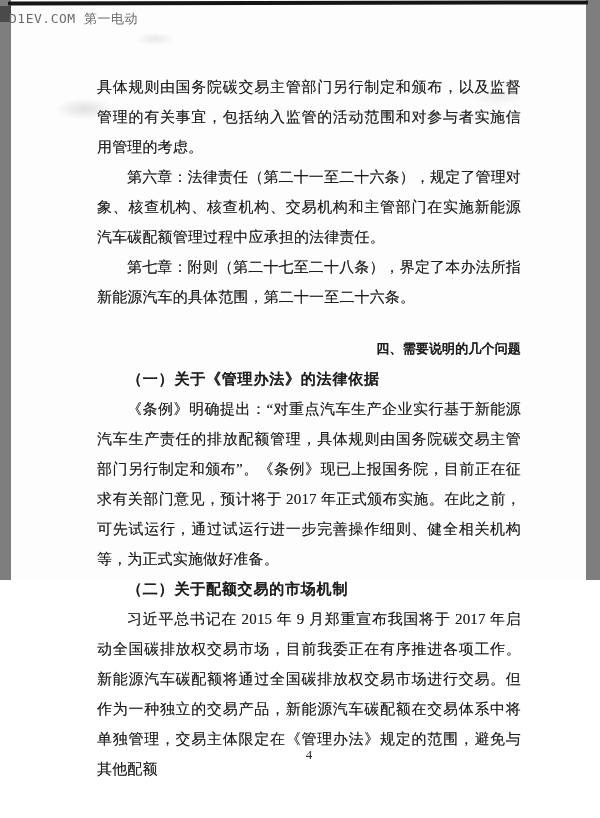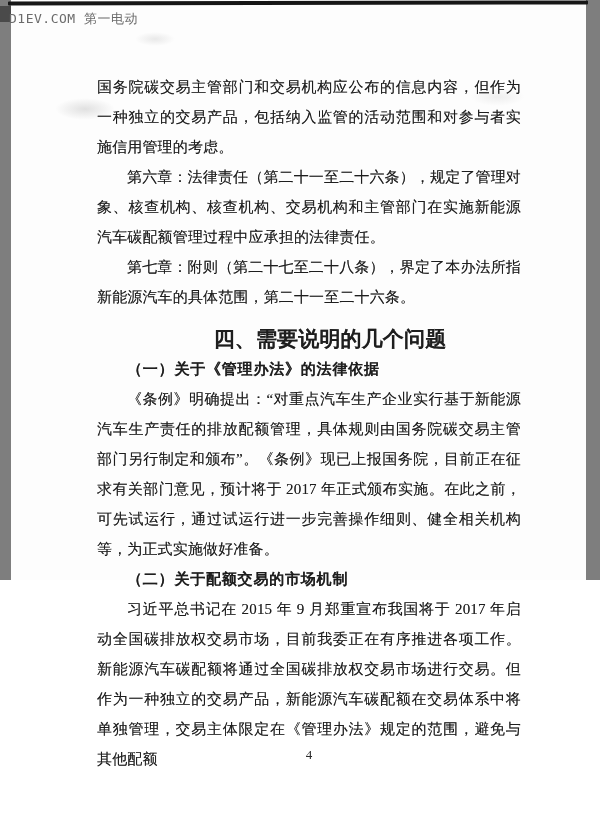--- a/index.html
+++ b/index.html
@@ -86,26 +86,26 @@
   }
   .textblock p, .textblock h2, .textblock h3 {
     margin: 0;
     padding: 0;
     font-size: 15px;
     line-height: 30px;
   }
   p.body { text-indent: 2em; }
   p.body.noindent { text-indent: 0; }
   h2.heading {
-    margin-top: 12px;
+    margin-top: 22px;
     font-family: "Liberation Sans", sans-serif;
     font-weight: 700;
-    font-size: 21px;
+    font-size: 13px;
     text-indent: 2em;
-    text-align: center;
+    text-align: right;
   }
   h3.subheading {
     font-weight: 700;
     text-indent: 2em;
     text-align: left;
     letter-spacing: 0.8px;
   }
   .pagenum {
     position: absolute;
     left: 97px;
@@ -125,21 +125,21 @@
   <div class="edge edge-right"></div>
   <div class="topline"></div>
 
   <div class="smudge s1"></div>
   <div class="smudge s2"></div>
   <div class="smudge s3"></div>
 
   <div class="watermark">D1EV.COM 第一电动</div>
 
   <div class="textblock">
-    <p class="body noindent">国务院碳交易主管部门和交易机构应公布的信息内容，但作为一种独立的交易产品，包括纳入监管的活动范围和对参与者实施信用管理的考虑。</p>
+    <p class="body noindent">具体规则由国务院碳交易主管部门另行制定和颁布，以及监督管理的有关事宜，包括纳入监管的活动范围和对参与者实施信用管理的考虑。</p>
     <p class="body">第六章：法律责任（第二十一至二十六条），规定了管理对象、核查机构、核查机构、交易机构和主管部门在实施新能源汽车碳配额管理过程中应承担的法律责任。</p>
     <p class="body">第七章：附则（第二十七至二十八条），界定了本办法所指新能源汽车的具体范围，第二十一至二十六条。</p>
     <h2 class="heading">四、需要说明的几个问题</h2>
     <h3 class="subheading">（一）关于《管理办法》的法律依据</h3>
     <p class="body">《条例》明确提出：“对重点汽车生产企业实行基于新能源汽车生产责任的排放配额管理，具体规则由国务院碳交易主管部门另行制定和颁布”。《条例》现已上报国务院，目前正在征求有关部门意见，预计将于 2017 年正式颁布实施。在此之前，可先试运行，通过试运行进一步完善操作细则、健全相关机构等，为正式实施做好准备。</p>
     <h3 class="subheading">（二）关于配额交易的市场机制</h3>
     <p class="body">习近平总书记在 2015 年 9 月郑重宣布我国将于 2017 年启动全国碳排放权交易市场，目前我委正在有序推进各项工作。新能源汽车碳配额将通过全国碳排放权交易市场进行交易。但作为一种独立的交易产品，新能源汽车碳配额在交易体系中将单独管理，交易主体限定在《管理办法》规定的范围，避免与其他配额</p>
   </div>
 
   <div class="pagenum">4</div>

